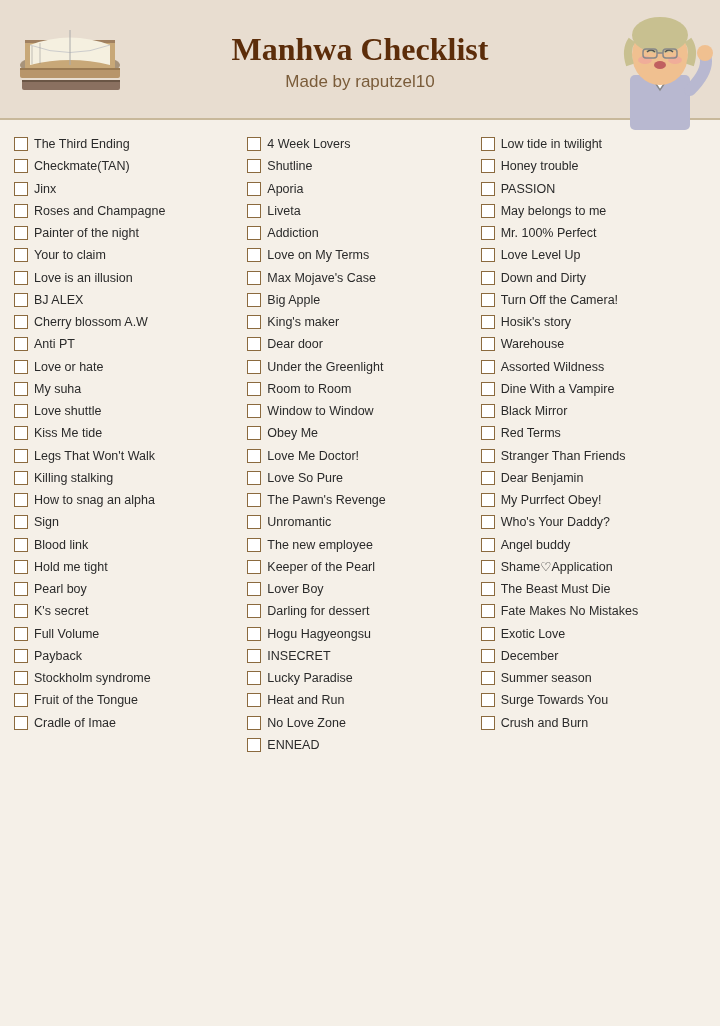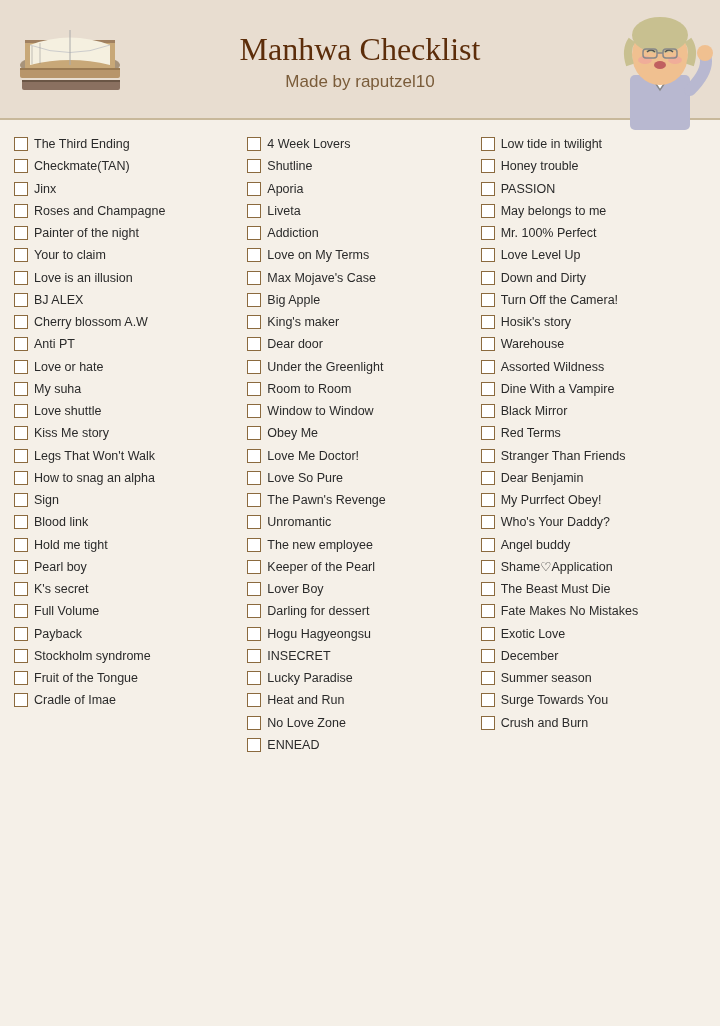--- a/index.html
+++ b/index.html
@@ -37,21 +37,21 @@
       width: 110px;
       height: 120px;
     }
 
     .header-text {
       text-align: center;
     }
 
     .header-title {
       font-size: 32px;
-      font-weight: normal;
+      font-weight: bold;
       color: #5c2d0a;
       font-family: Georgia, serif;
     }
 
     .header-subtitle {
       font-size: 17px;
       color: #7a5c3a;
       margin-top: 4px;
     }
 
@@ -205,25 +205,29 @@
         <div class="checklist-item">
           <div class="checkbox"></div>
           <span class="item-label">My suha</span>
         </div>
         <div class="checklist-item">
           <div class="checkbox"></div>
           <span class="item-label">Love shuttle</span>
         </div>
         <div class="checklist-item">
           <div class="checkbox"></div>
-          <span class="item-label">Kiss Me story</span>
+          <span class="item-label">Kiss Me tide</span>
         </div>
         <div class="checklist-item">
           <div class="checkbox"></div>
           <span class="item-label">Legs That Won't Walk</span>
+        </div>
+        <div class="checklist-item">
+          <div class="checkbox"></div>
+          <span class="item-label">Killing stalking</span>
         </div>
         <div class="checklist-item">
           <div class="checkbox"></div>
           <span class="item-label">How to snag an alpha</span>
         </div>
         <div class="checklist-item">
           <div class="checkbox"></div>
           <span class="item-label">Sign</span>
         </div>
         <div class="checklist-item">

